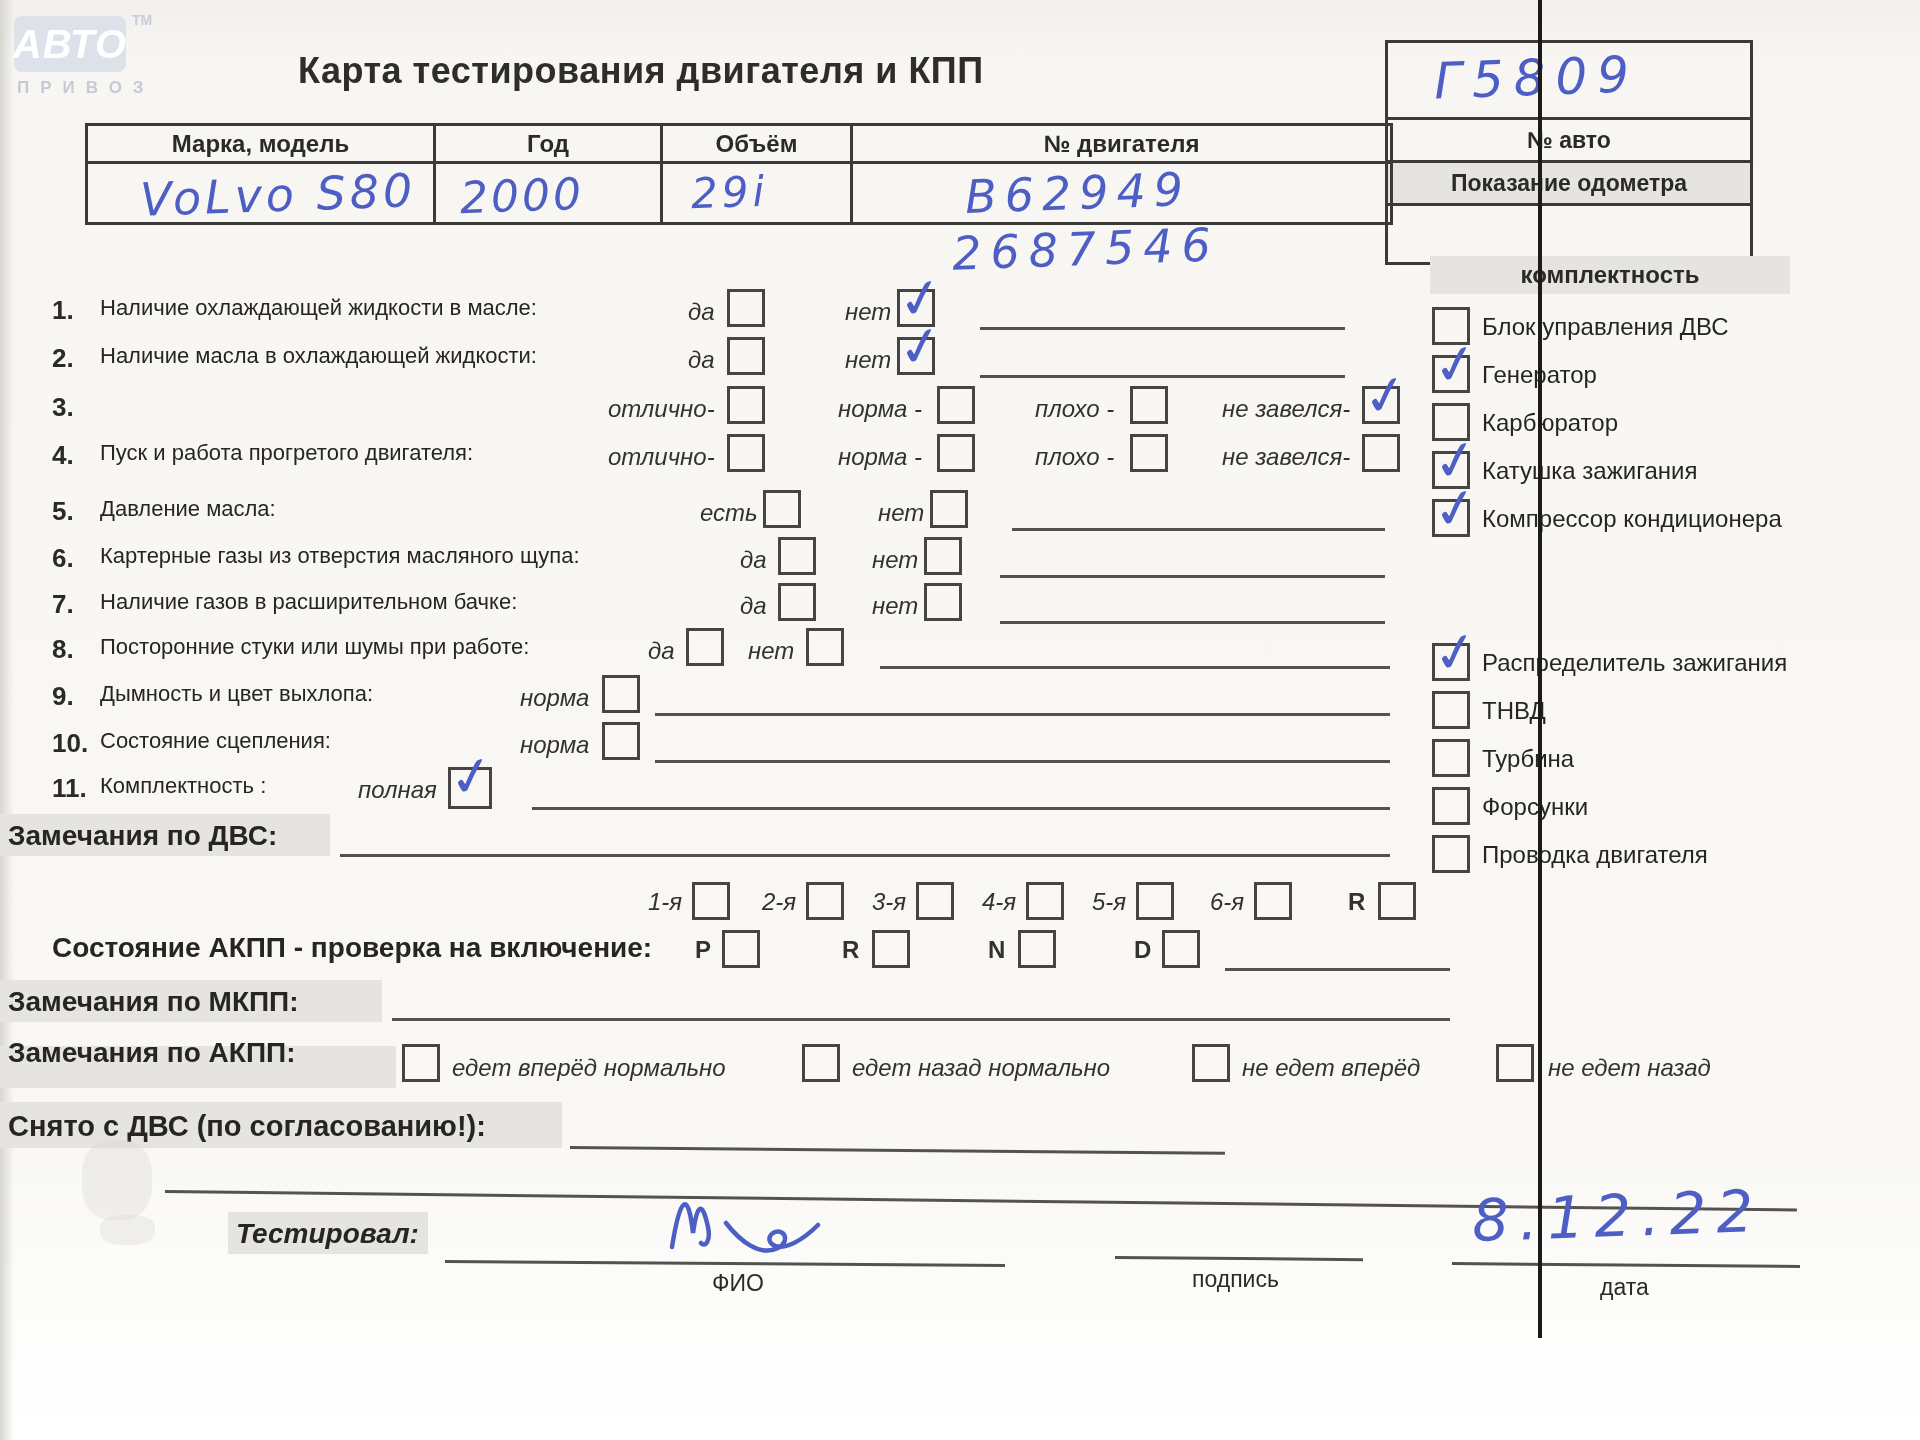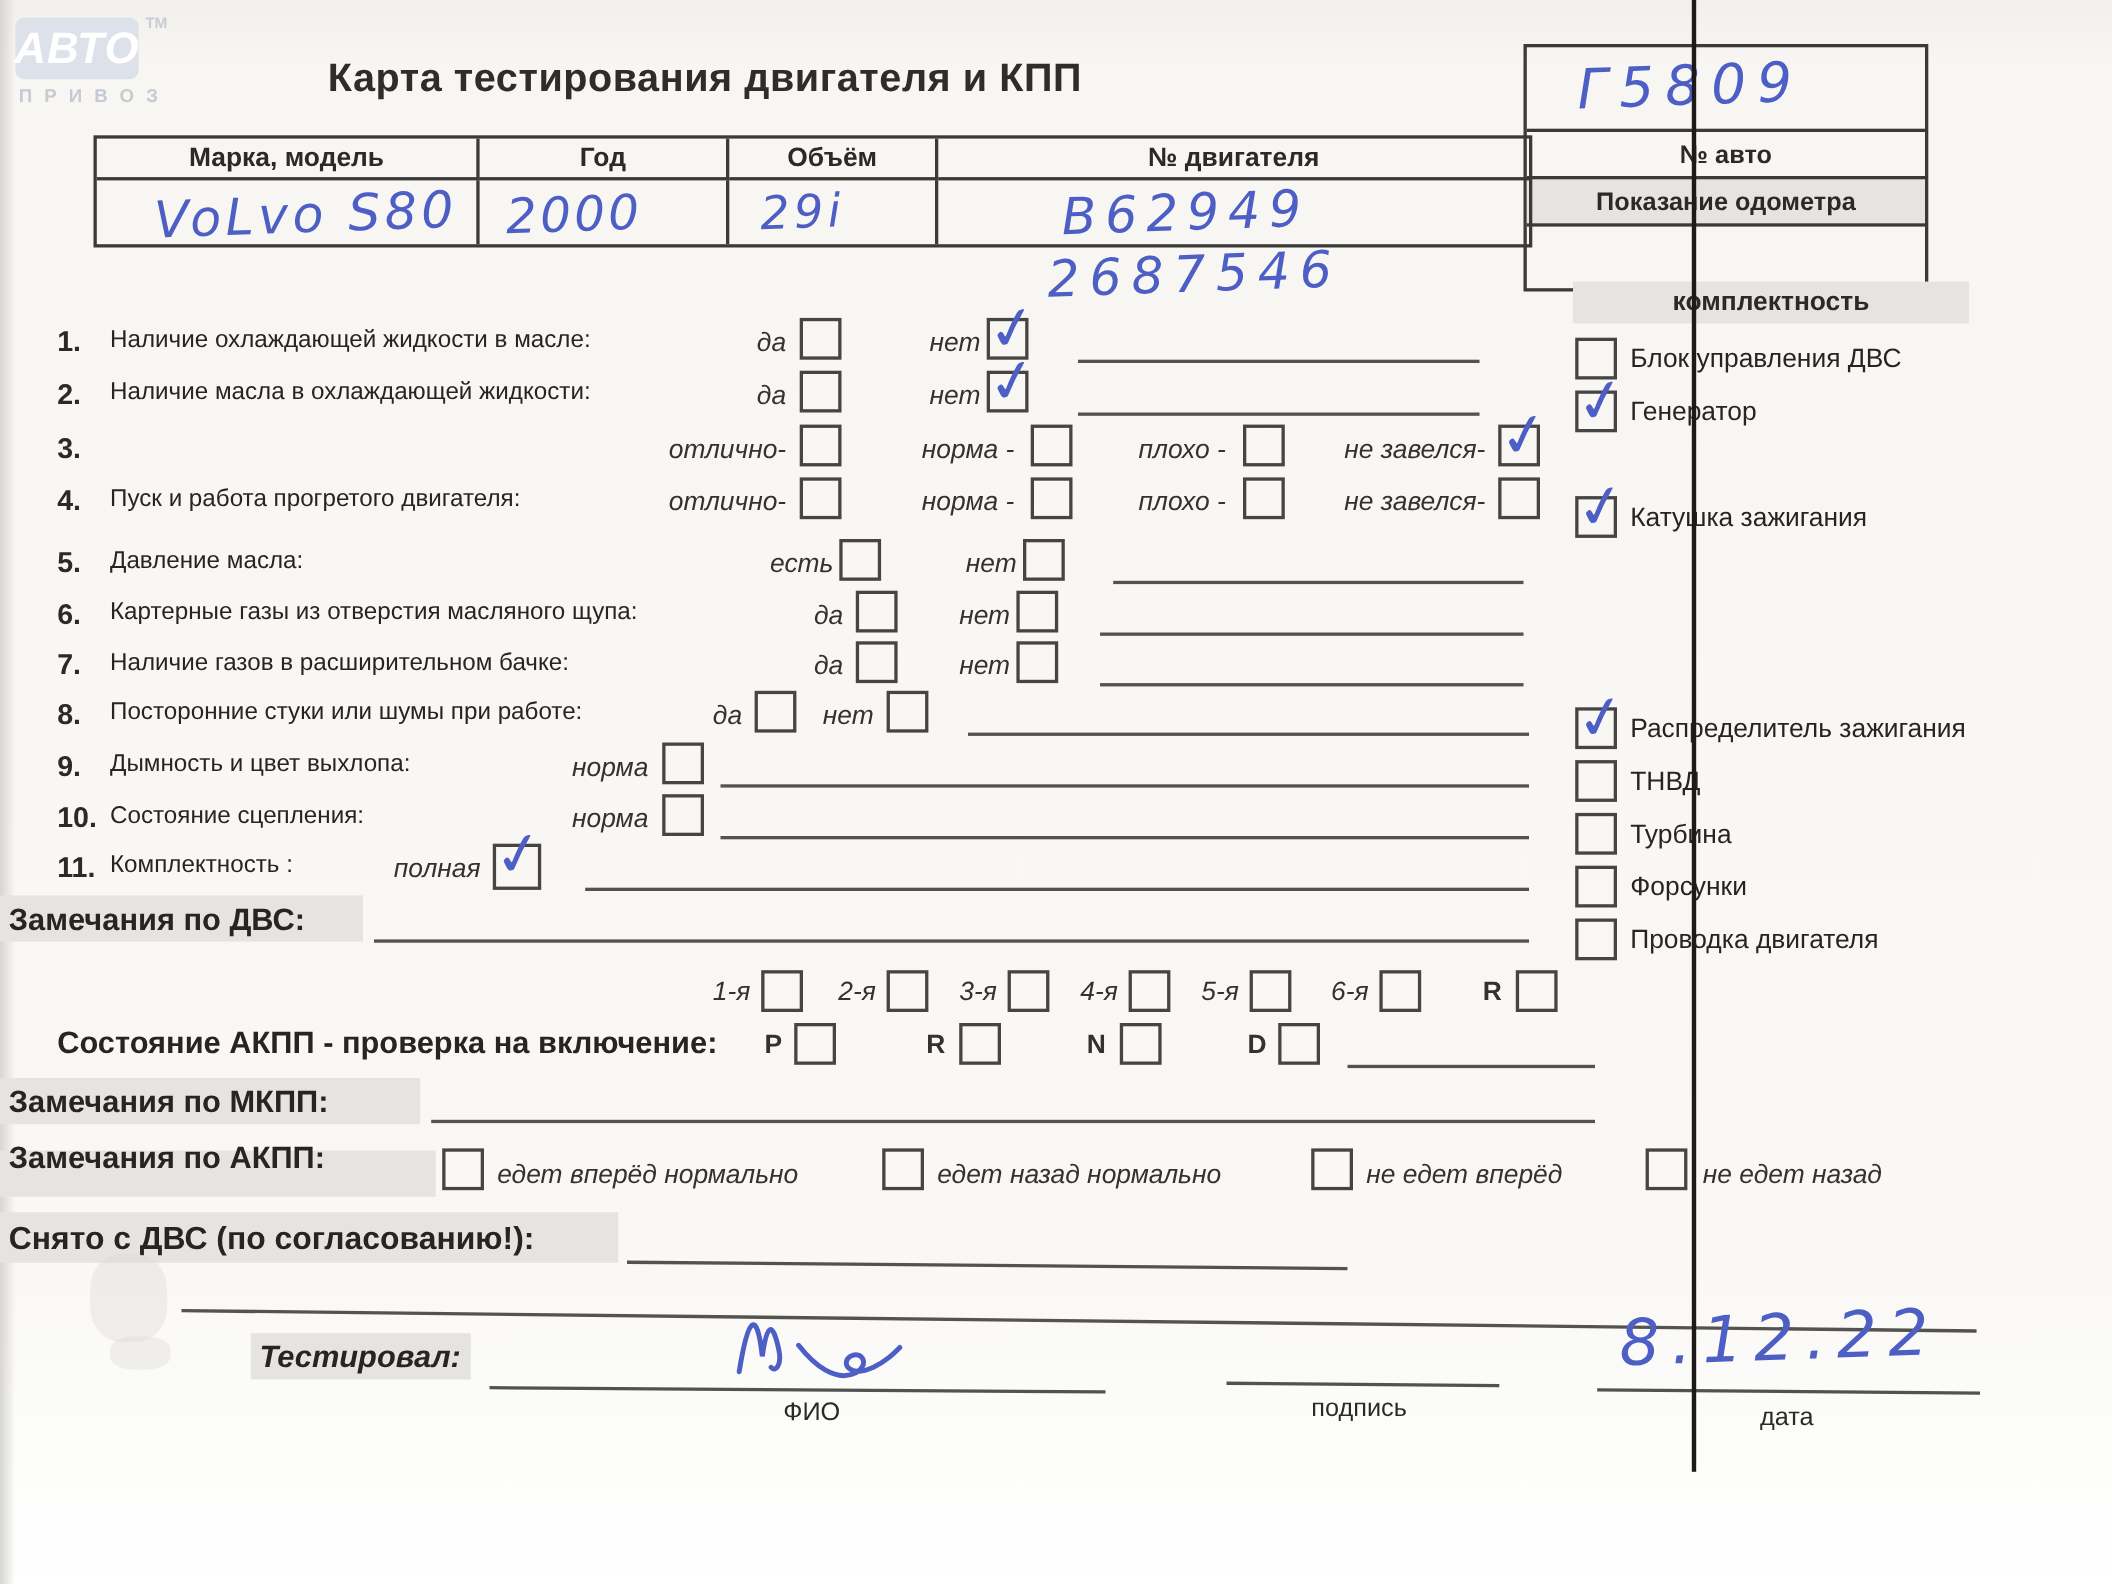--- a/index.html
+++ b/index.html
@@ -105,23 +105,31 @@
   <div class="eqhead">комплектность</div>
 
   <div class="eq" style="top:307px">
     <span class="cb" style="left:1432px;top:0;"></span>
     <span class="elbl">Блок управления ДВС</span>
   </div>
   <div class="eq" style="top:355px">
     <span class="cb checked" style="left:1432px;top:0;"></span>
     <span class="elbl">Генератор</span>
   </div>
+  <div class="eq" style="top:403px">
+    <span class="cb" style="left:1432px;top:0;"></span>
+    <span class="elbl">Карбюратор</span>
+  </div>
   <div class="eq" style="top:451px">
     <span class="cb checked" style="left:1432px;top:0;"></span>
     <span class="elbl">Катушка зажигания</span>
+  </div>
+  <div class="eq" style="top:499px">
+    <span class="cb checked" style="left:1432px;top:0;"></span>
+    <span class="elbl">Компрессор кондиционера</span>
   </div>
   <div class="eq" style="top:643px">
     <span class="cb checked" style="left:1432px;top:0;"></span>
     <span class="elbl">Распределитель зажигания</span>
   </div>
   <div class="eq" style="top:691px">
     <span class="cb" style="left:1432px;top:0;"></span>
     <span class="elbl">ТНВД</span>
   </div>
   <div class="eq" style="top:739px">

